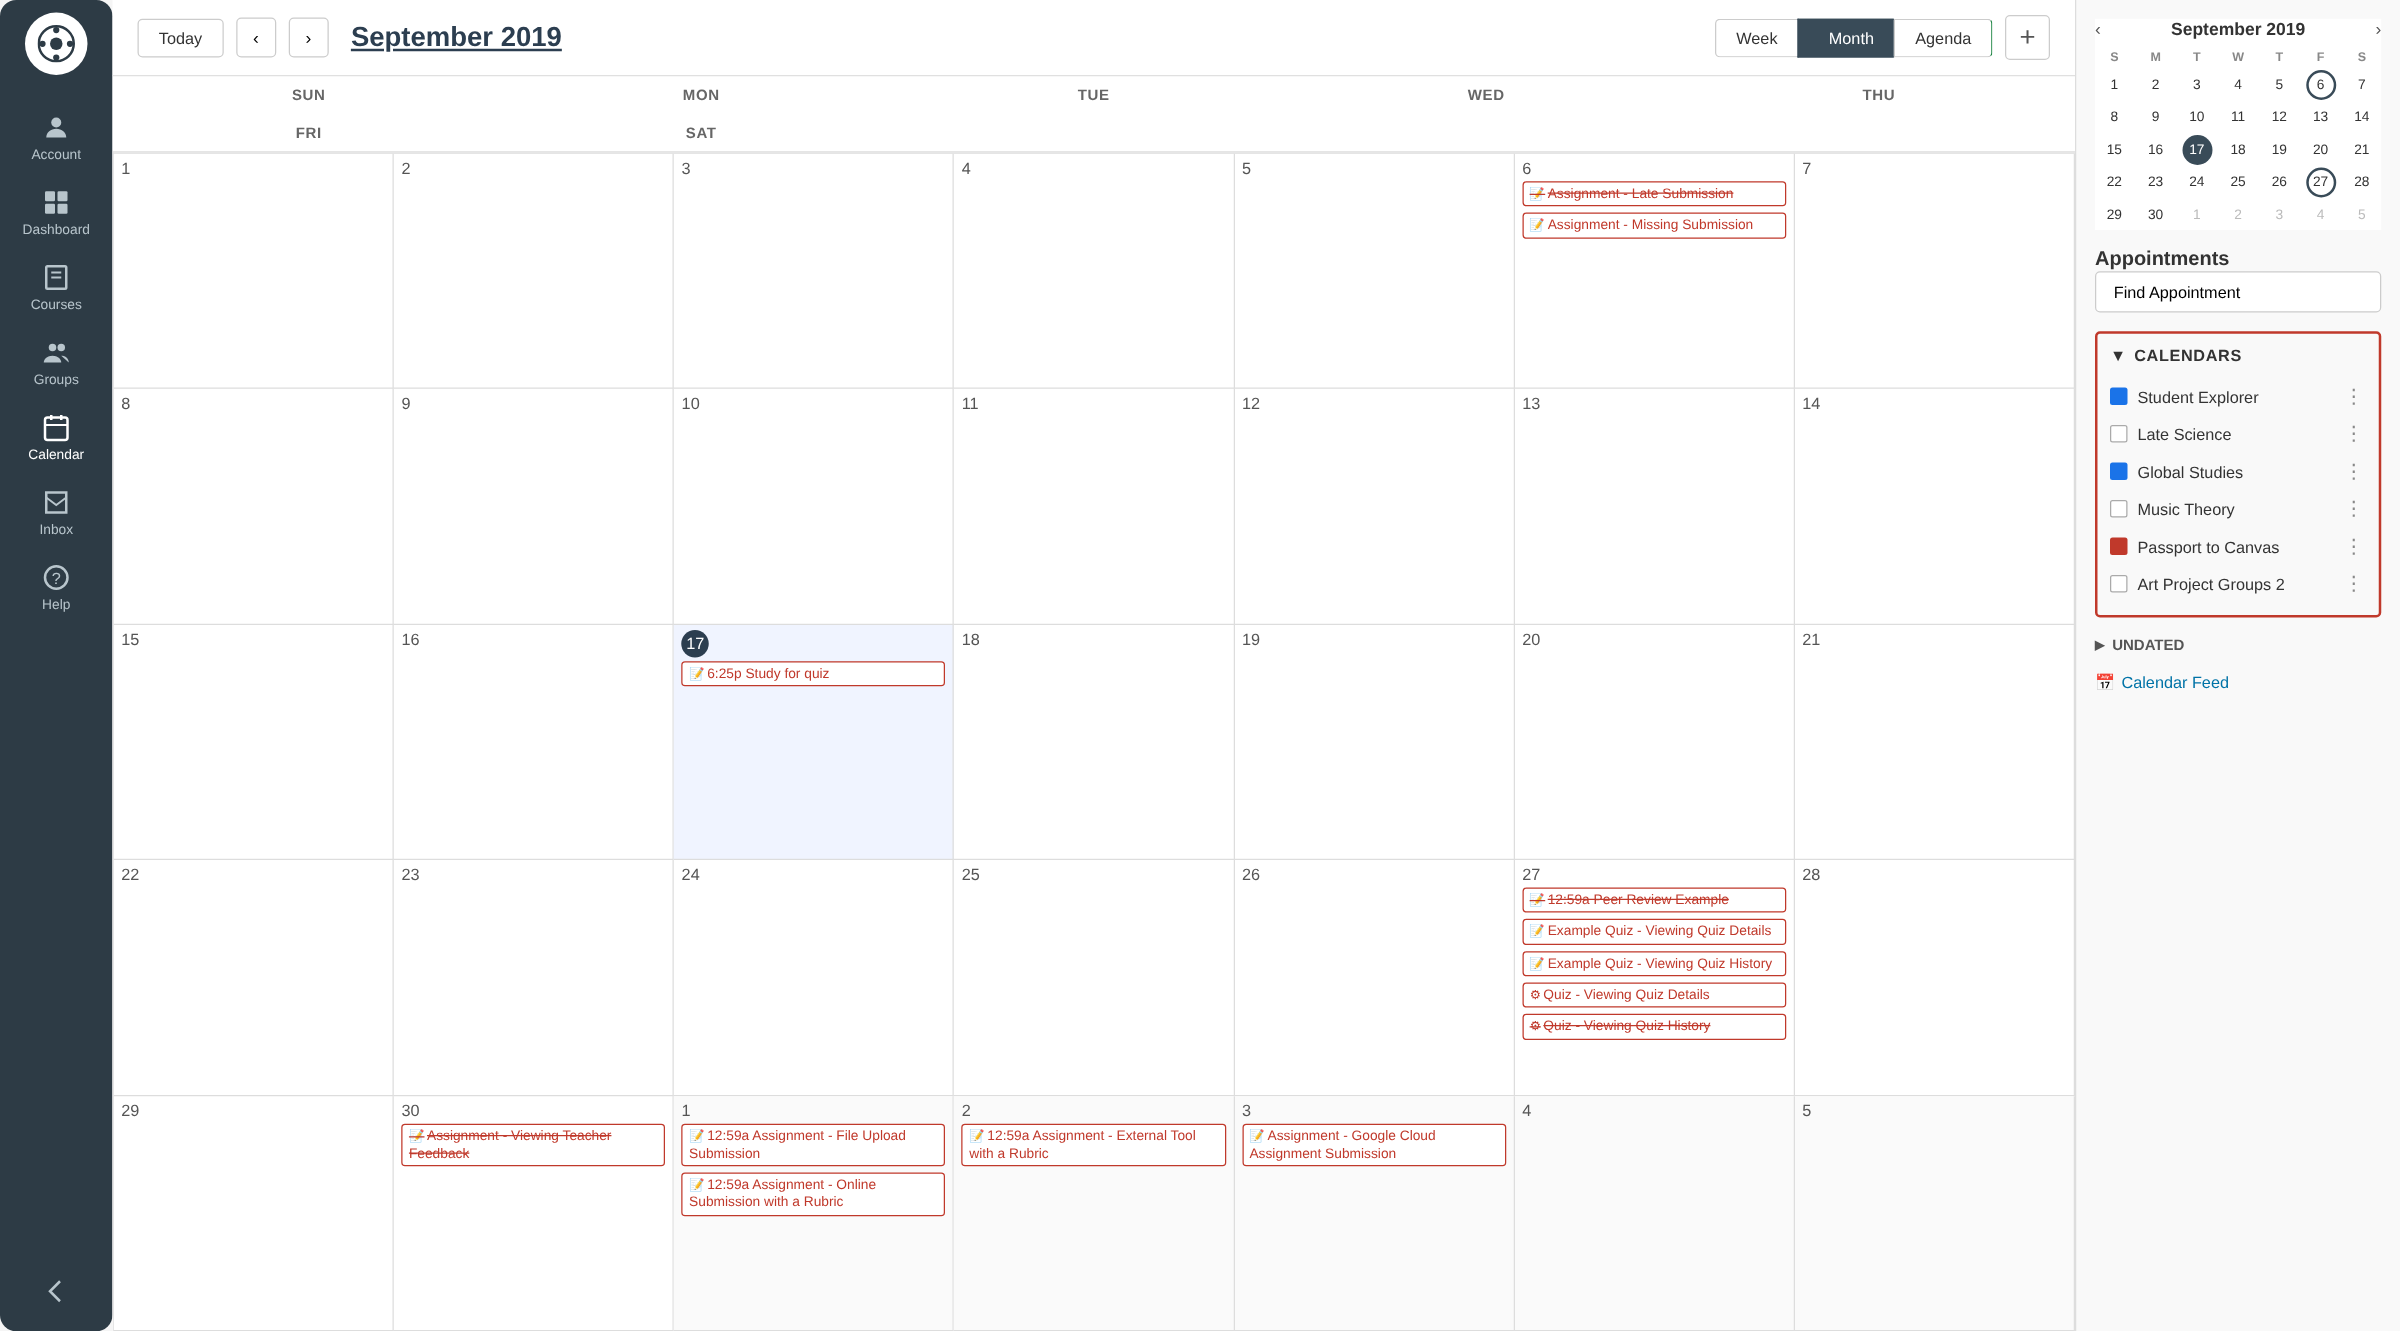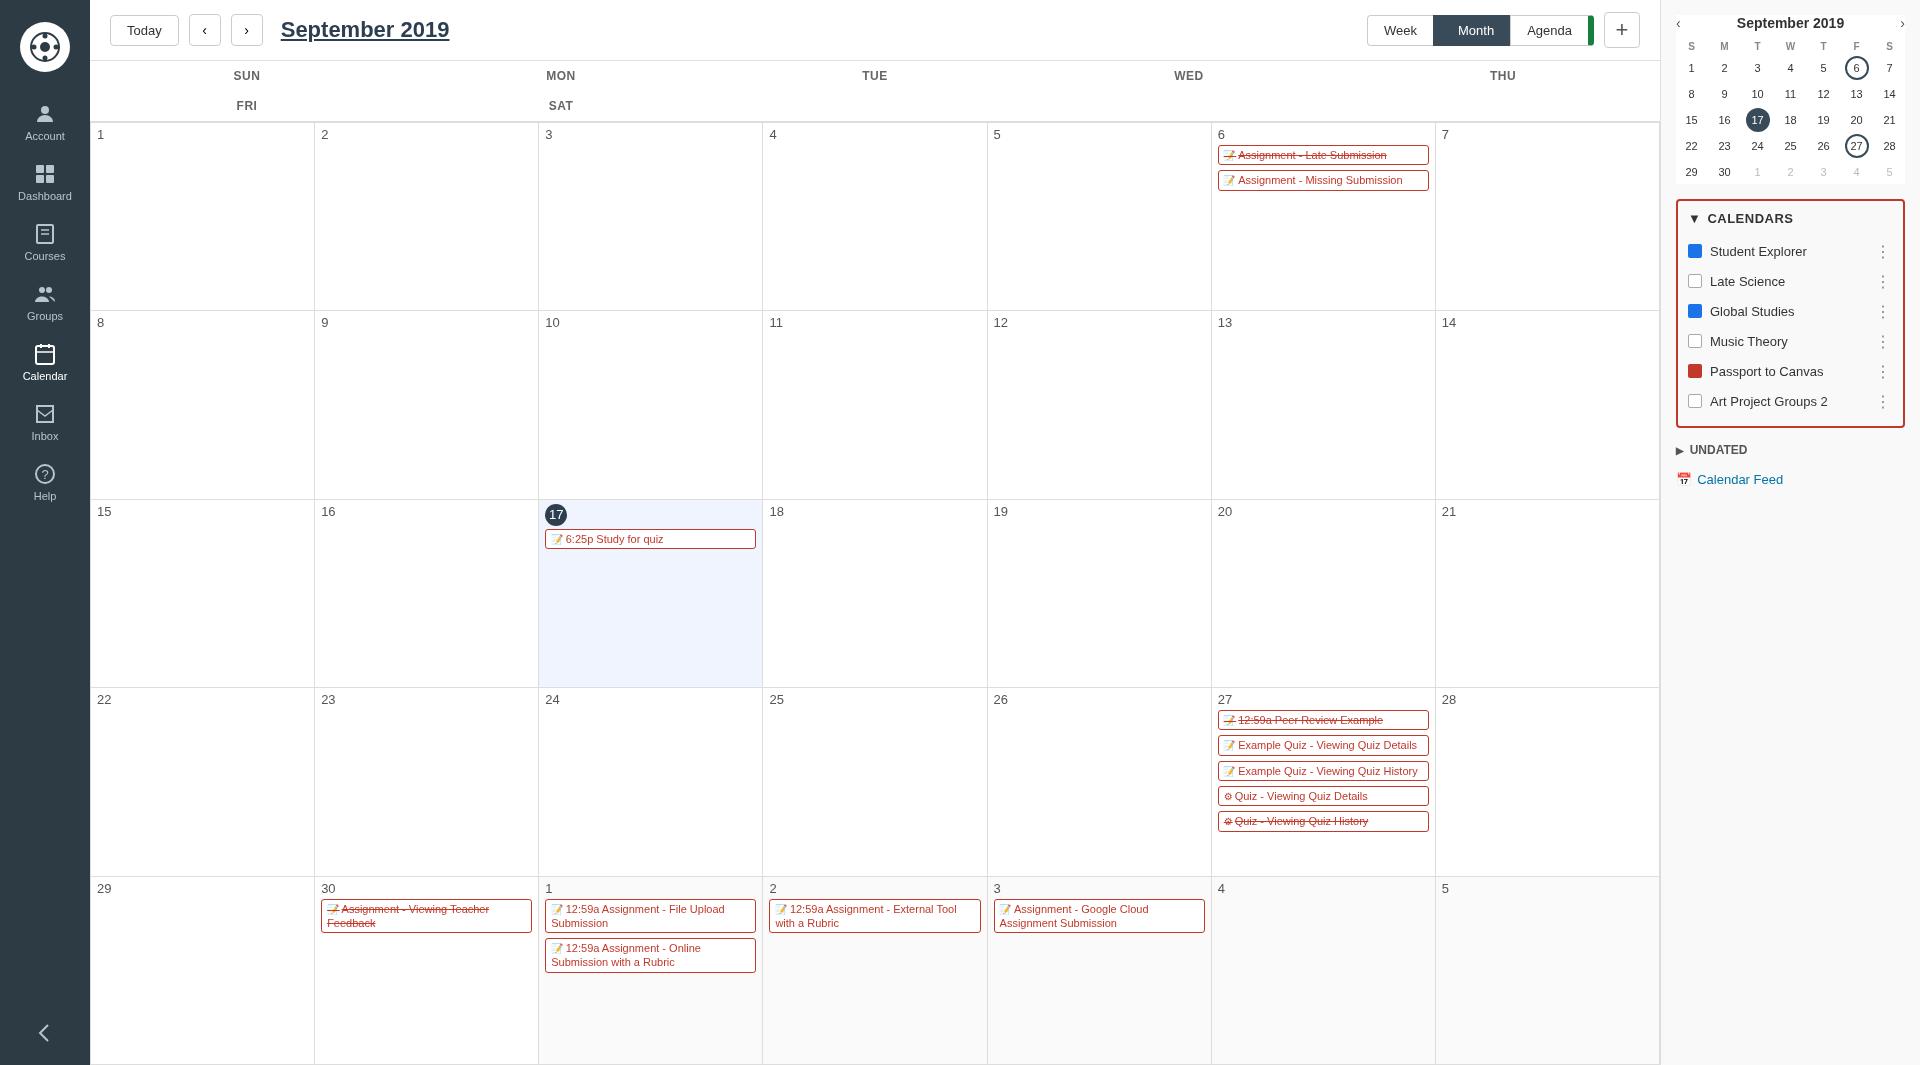--- a/index.html
+++ b/index.html
@@ -5,22 +5,23 @@
     * { box-sizing: border-box; margin: 0; padding: 0; }
     body { font-family: -apple-system, BlinkMacSystemFont, 'Segoe UI', sans-serif; background: #f5f5f5; display: flex; height: 1065px; overflow: hidden; }
 
     
     #sidebar {
       width: 90px;
       background: #2d3b45;
       display: flex;
       flex-direction: column;
       align-items: center;
-      padding-top: 22px;
+      padding-top: 10px;
       flex-shrink: 0;
+      border-radius: 13px;
     }
     .sidebar-logo {
       width: 50px; height: 50px;
       border-radius: 50%;
       background: #fff;
       display: flex; align-items: center; justify-content: center;
       margin-bottom: 20px;
       font-size: 22px;
     }
     .sidebar-item {
@@ -84,21 +85,21 @@
       font-size: 22px;
       font-weight: 600;
       color: #2c3e50;
       text-decoration: underline;
       margin-right: auto;
       margin-left: 8px;
     }
     .view-btns { display: flex; gap: 0; margin-left: auto; }
     .view-btns .btn { border-radius: 0; border-right: none; }
     .view-btns .btn:first-child { border-radius: 4px 0 0 4px; }
-    .view-btns .btn:last-child { border-radius: 0 4px 4px 0; border-right: 6px solid #15803d; }
+    .view-btns .btn:last-child { border-radius: 0 4px 4px 0; border-right: 1px solid #15803d; }
     .add-btn {
       width: 36px; height: 36px;
       border: 1px solid #ccc;
       background: #fff;
       border-radius: 4px;
       cursor: pointer;
       font-size: 22px;
       display: flex; align-items: center; justify-content: center;
       color: #555;
     }
@@ -596,20 +597,24 @@
         <div class="mini-day">29</div>
         <div class="mini-day">30</div>
         <div class="mini-day other">1</div>
         <div class="mini-day other">2</div>
         <div class="mini-day other">3</div>
         <div class="mini-day other">4</div>
         <div class="mini-day other">5</div>
       </div>
   </div>
 
+  <div>
+    <div class="section-title">Appointments</div>
+    <button class="find-apt-btn">Find Appointment</button>
+  </div>
 
   <div class="calendars-box">
     <div class="calendars-header">
       <span>▼</span>
       <span>CALENDARS</span>
     </div>
     <div id="calendars-list">
 
     <div class="cal-item">
           <div class="cal-color-dot" style="background: rgb(26, 115, 232);"></div>

